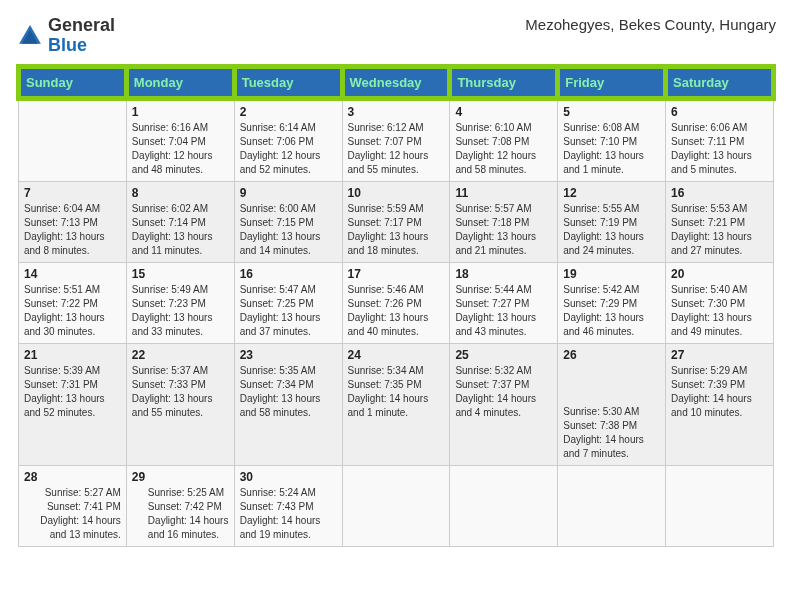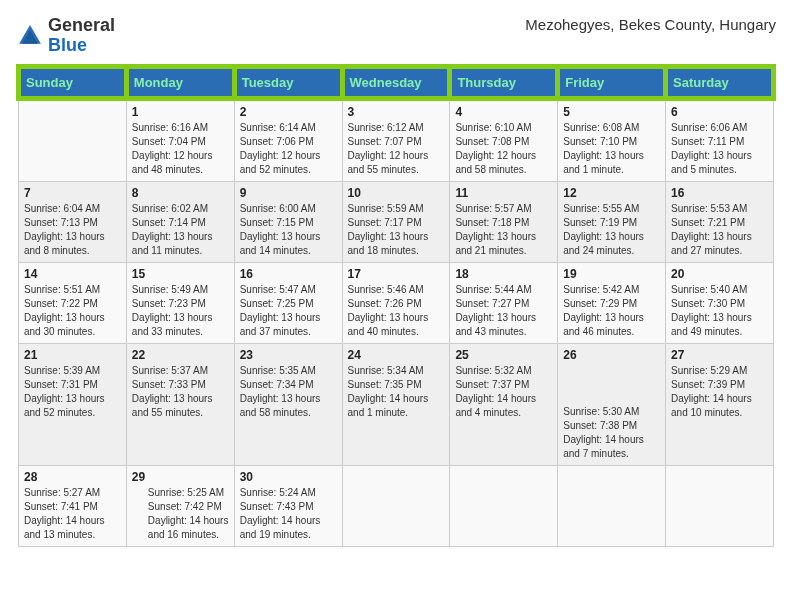--- a/index.html
+++ b/index.html
@@ -281,21 +281,21 @@
         <td>
           <div class="day-number">27</div>
           <div class="day-info" style="white-space: pre-line;">Sunrise: 5:29 AM
 Sunset: 7:39 PM
 Daylight: 14 hours and 10 minutes.</div>
         </td>
       </tr>
       <tr>
         <td>
           <div class="day-number">28</div>
-          <div class="day-info" style="white-space: pre-line;">Sunrise: 5:27 AM
+          <div class="day-info" style="white-space: pre-line; text-align: right;">Sunrise: 5:27 AM
 Sunset: 7:41 PM
 Daylight: 14 hours and 13 minutes.</div>
         </td>
         <td>
           <div class="day-number">29</div>
           <div class="day-info" style="white-space: pre-line; margin-left: 16px;">Sunrise: 5:25 AM
 Sunset: 7:42 PM
 Daylight: 14 hours and 16 minutes.</div>
         </td>
         <td>

